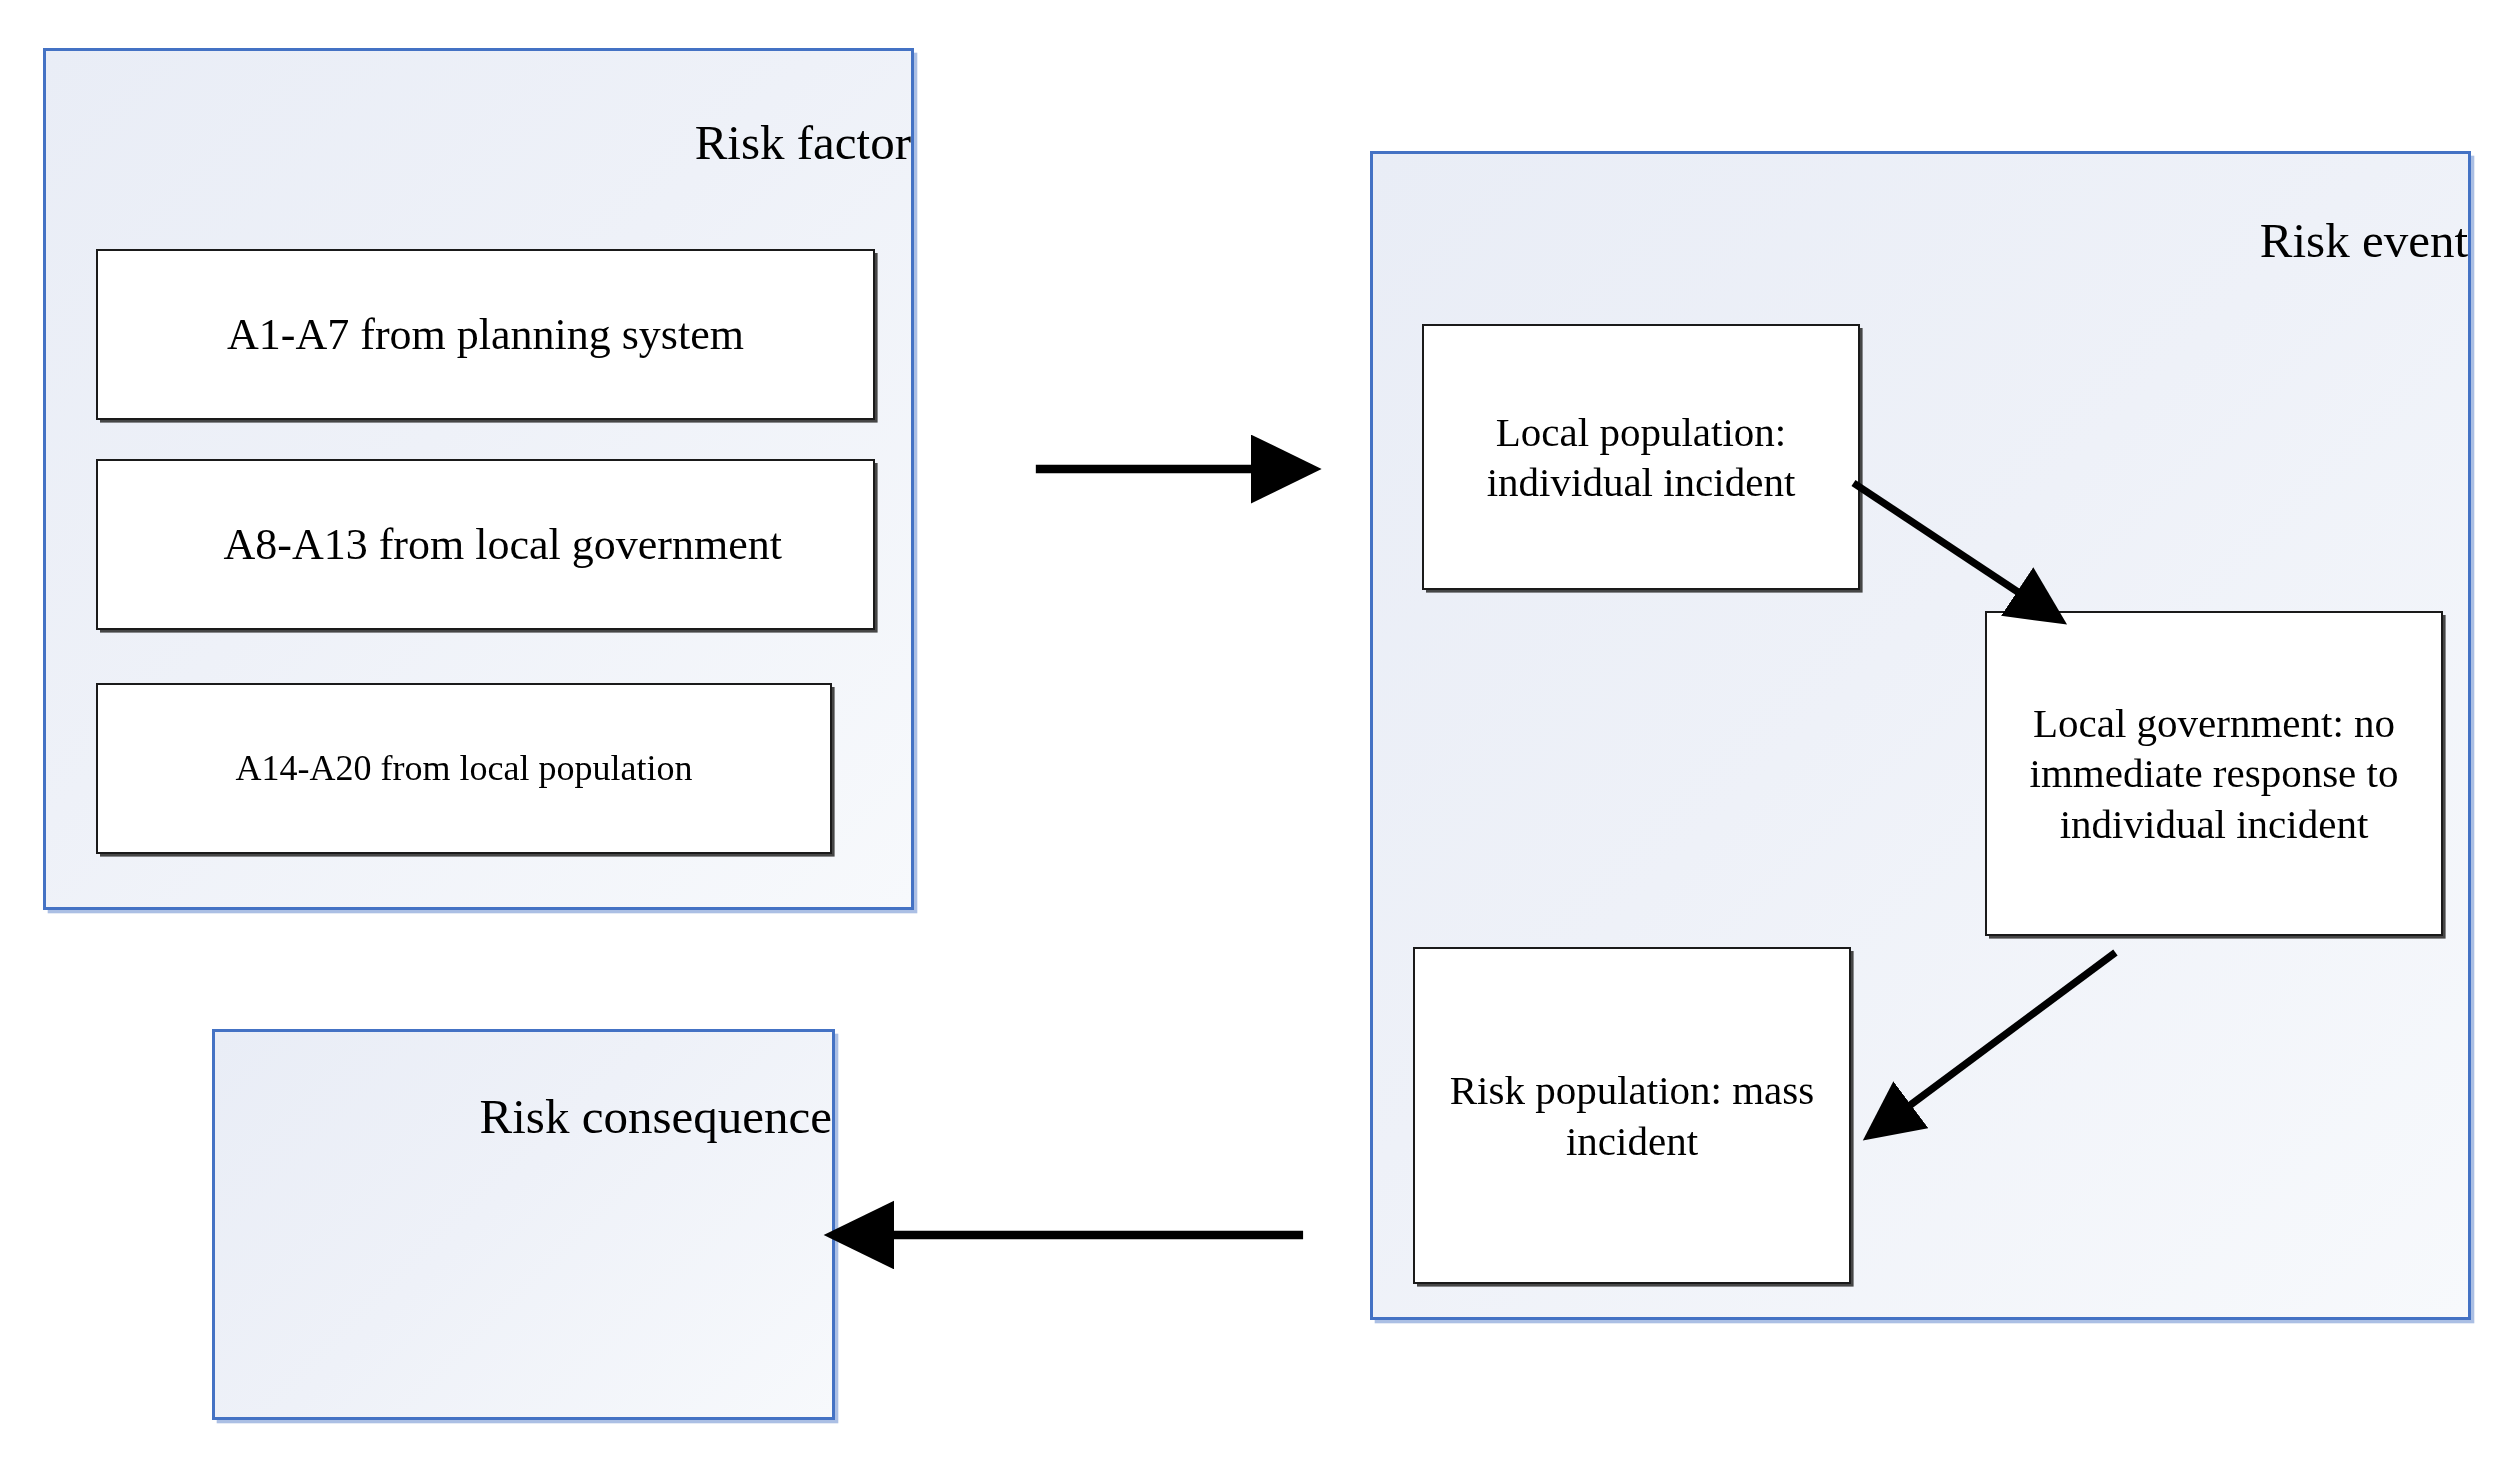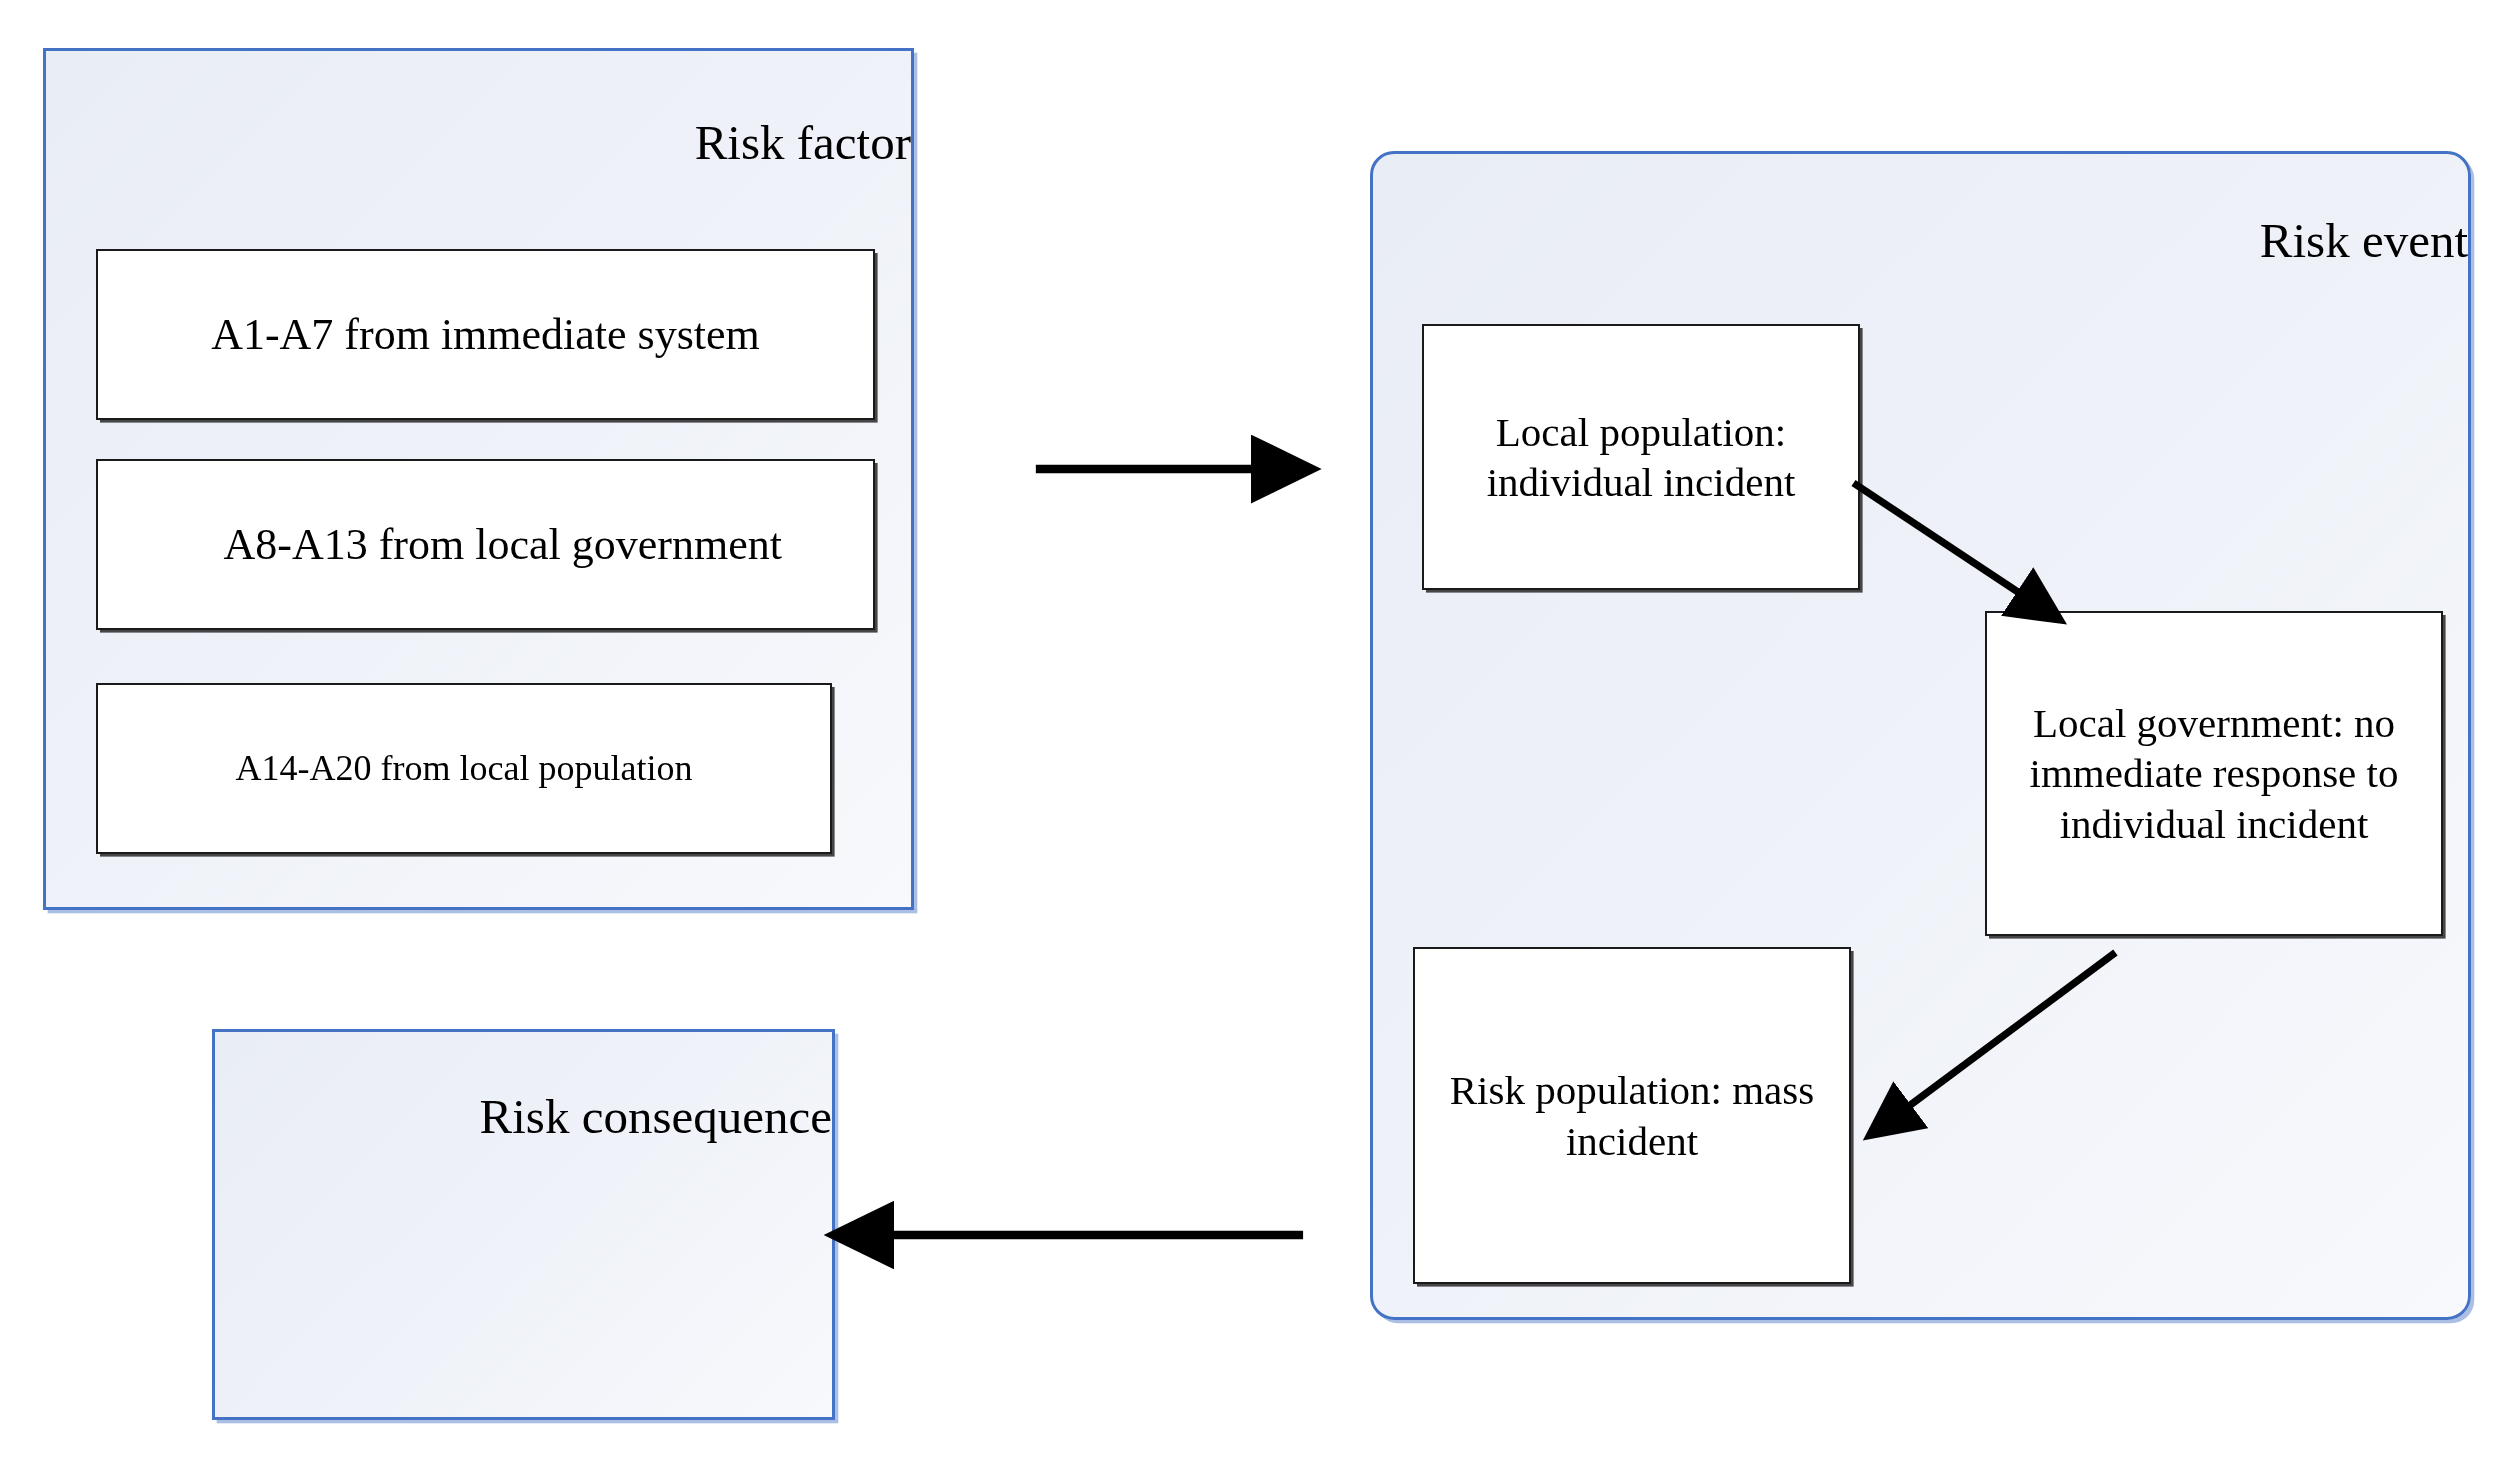--- a/index.html
+++ b/index.html
@@ -64,41 +64,41 @@
   }
 
   
   #panel-risk-factor      { left: 43px;   top: 48px;   width: 871px;  height: 862px; }
   #title-risk-factor      { top: 63px;    font-size: 49px; }
 
   #node-a1a7   { left: 50px;  top: 198px; width: 779px; height: 171px; font-size: 44px; }
   #node-a8a13  { left: 50px;  top: 408px; width: 779px; height: 171px; font-size: 44px; padding-left: 41px; }
   #node-a14a20 { left: 50px;  top: 632px; width: 736px; height: 171px; font-size: 36px; }
 
-  #panel-risk-event       { left: 1370px; top: 151px;  width: 1101px;  height: 1169px; border-radius: 24px; }
+  #panel-risk-event       { left: 1370px; top: 151px;  width: 1101px;  height: 1169px; }
   #title-risk-event       { top: 58px;    font-size: 49px; }
 
   #node-individual { left: 49px;  top: 170px;  width: 438px;  height: 266px; font-size: 41px; }
   #node-localgov   { left: 612px; top: 457px;  width: 458px;  height: 325px; font-size: 41px; }
   #node-mass       { left: 40px;  top: 793px; width: 438px;  height: 337px; font-size: 41px; }
 
   #panel-risk-consequence { left: 212px;  top: 1029px; width: 623px;   height: 391px; }
   #title-risk-consequence { top: 56px;    font-size: 49px; }
 
   #node-social { left: 109px; top: 178px; width: 424px; height: 164px; font-size: 40px; }
 </style>
 </head>
 <body>
 
 <div id="stage">
 
   <div class="panel" id="panel-risk-factor">
     <div class="panel-title" id="title-risk-factor">Risk factor</div>
 
-    <div class="node" id="node-a1a7">A1-A7  from immediate system</div>
+    <div class="node" id="node-a1a7">A1-A7  from planning system</div>
 
     <div class="node" id="node-a8a13">A8-A13 from local government</div>
 
     <div class="node" id="node-a14a20">A14-A20 from local population</div>
   </div>
 
   <div class="panel" id="panel-risk-event">
     <div class="panel-title" id="title-risk-event">Risk event</div>
 
     <div class="node" id="node-individual">Local population: individual incident</div>

